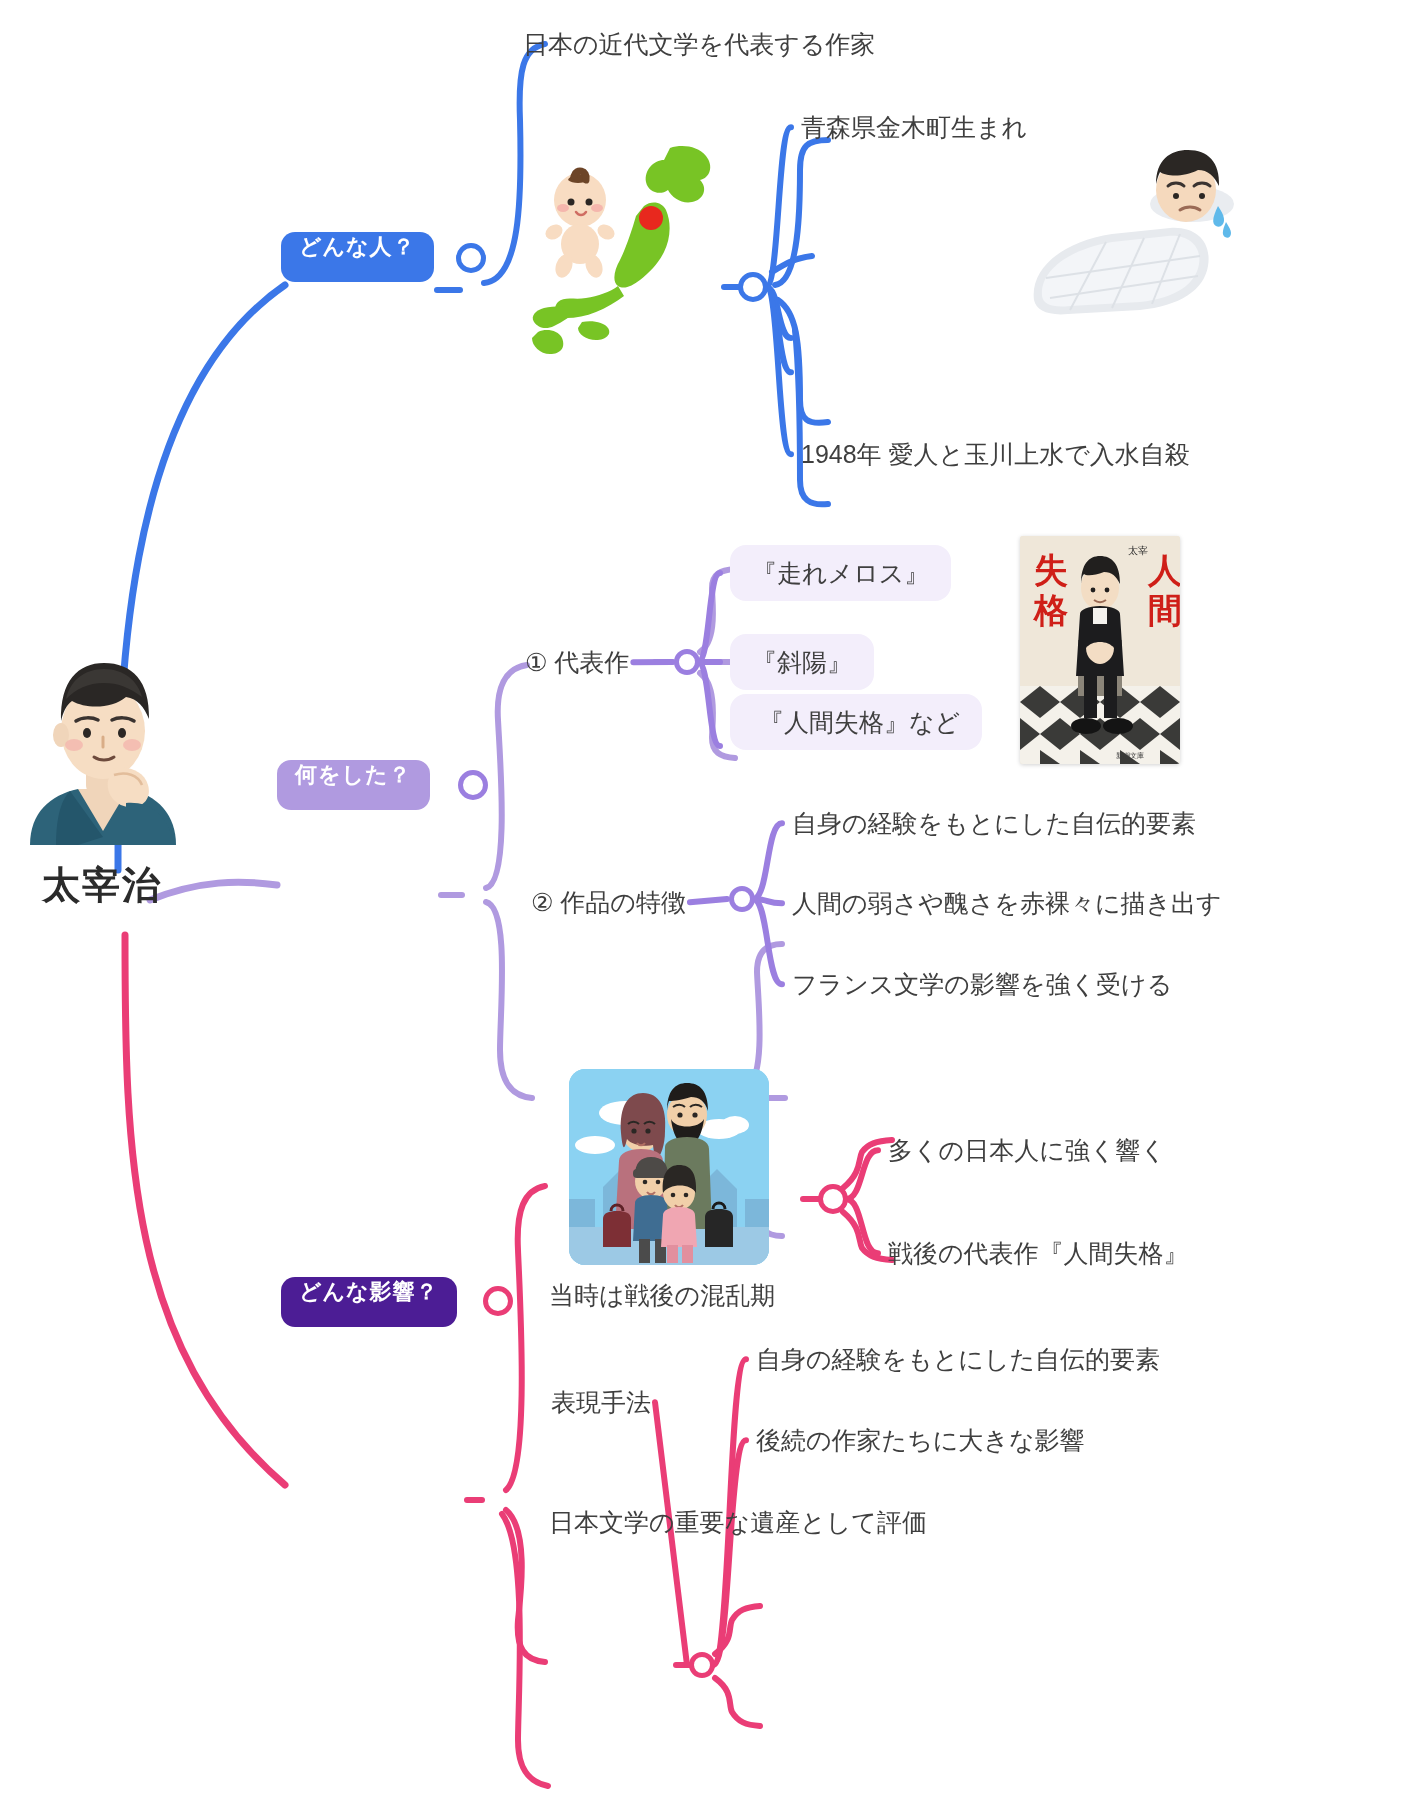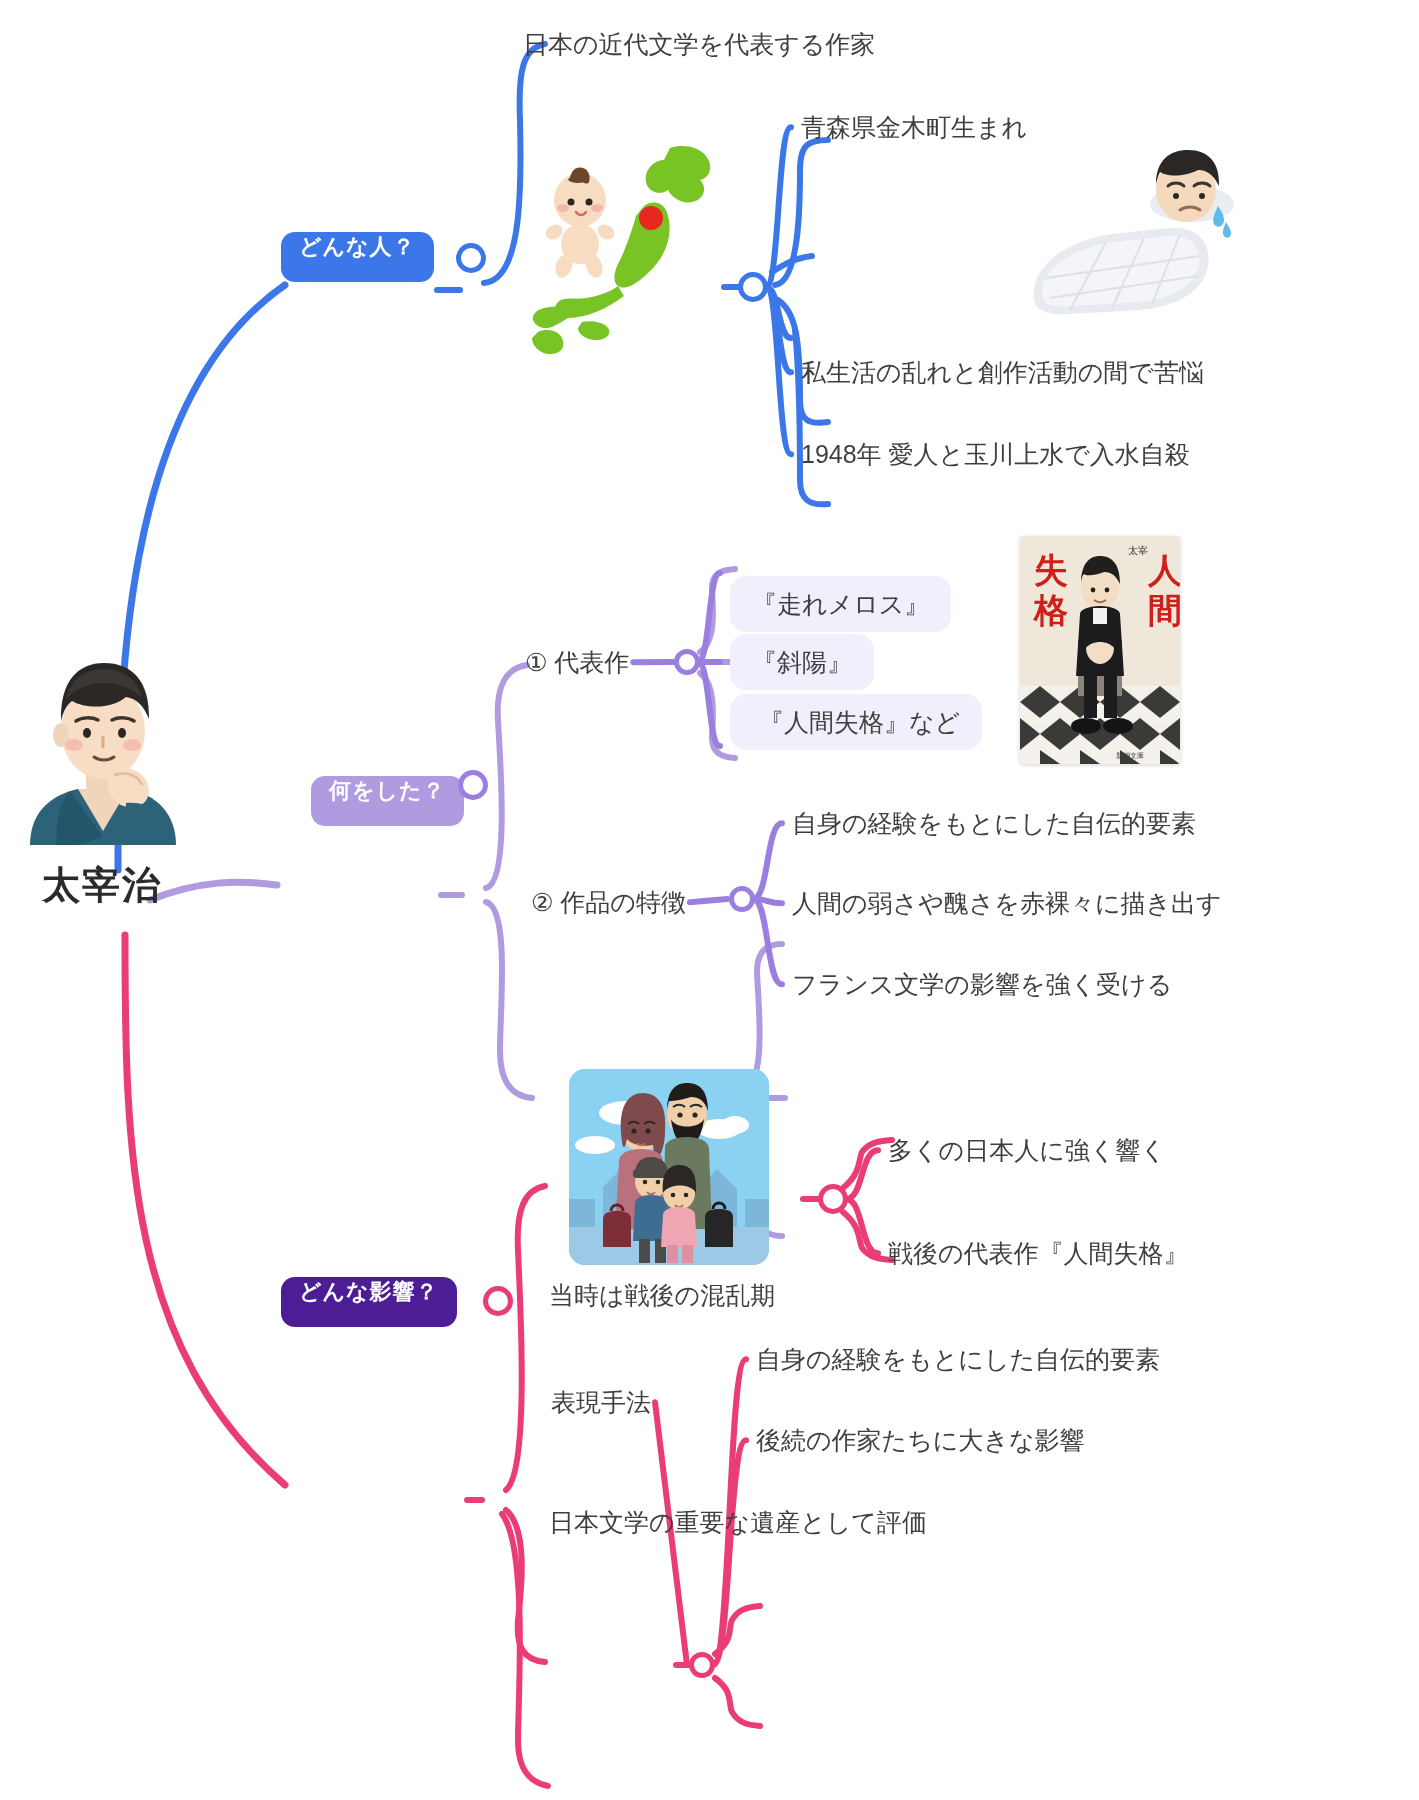--- a/index.html
+++ b/index.html
@@ -292,33 +292,32 @@
     <path d="M148,36 C152,32 160,32 164,36" stroke="#3a3330" stroke-width="3" fill="none" stroke-linecap="round"></path>
     <path d="M174,36 C178,32 186,32 190,36" stroke="#3a3330" stroke-width="3" fill="none" stroke-linecap="round"></path>
     <circle cx="156" cy="46" r="3" fill="#2b2724"></circle>
     <circle cx="182" cy="46" r="3" fill="#2b2724"></circle>
     <path d="M160,60 C166,56 174,56 180,60" stroke="#9a6a55" stroke-width="3" fill="none" stroke-linecap="round"></path>
 
     <path d="M198,56 C202,62 204,66 204,70 C204,75 200,78 196,76 C192,74 192,68 198,56 Z" fill="#5fb9ea"></path>
     <path d="M206,72 C209,77 211,80 211,83 C211,87 208,89 205,87 C202,85 202,81 206,72 Z" fill="#5fb9ea"></path>
   </svg>
 
-  <div class="leaf" style="left:801px; top:355px;">私生活の乱れと創作活動の間で苦悩</div>
 
   <div class="leaf" style="left:801px; top:437px;">1948年 愛人と玉川上水で入水自殺</div>
 
-  <div class="pill purple" style="left:277px; top:776px;margin-left:34px;">
+  <div class="pill purple" style="left:277px; top:760px;">
     <span>何をした？</span>
   </div>
   <div class="knob purple big" style="left:458px; top:770px;"></div>
 
   <div class="leaf" style="left:525px; top:645px;">① 代表作</div>
   <div class="knob purple small" style="left:674px; top:649px;"></div>
 
-  <div class="chip" style="left:730px; top:576px;">
+  <div class="chip" style="left:730px; top:545px;">
     <span>『走れメロス』</span>
   </div>
   <div class="chip" style="left:730px; top:634px;">
     <span>『斜陽』</span>
   </div>
   <div class="chip" style="left:730px; top:694px;padding-left:29px;">
     <span>『人間失格』など</span>
   </div>
 
   <div class="book-cover" style="left:1020px; top:536px; width:160px; height:228px;">

